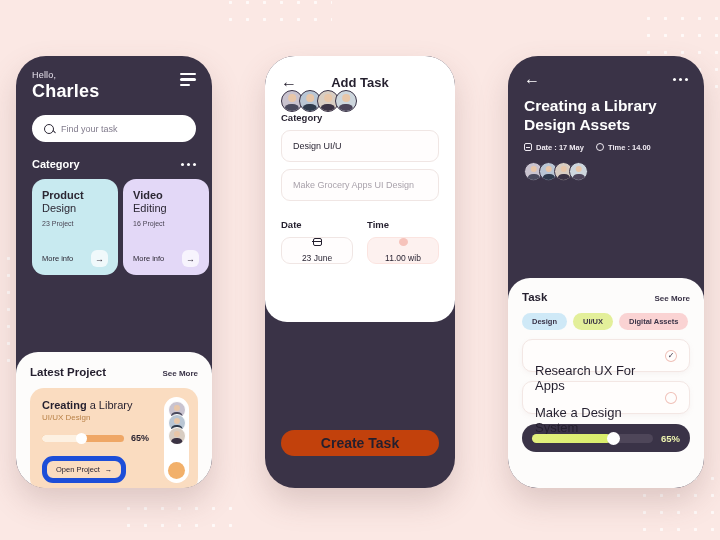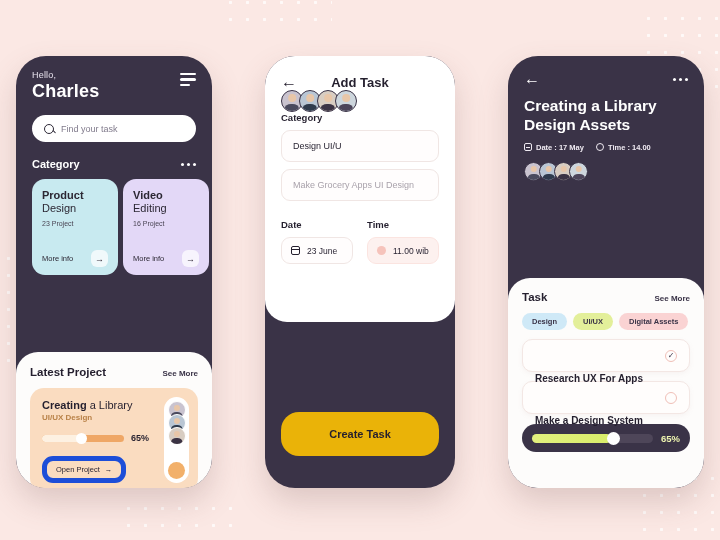--- a/index.html
+++ b/index.html
@@ -93,21 +93,21 @@
   }
   .lp-head { display: flex; justify-content: space-between; align-items: baseline; }
   .lp-title { font-size: 11.5px; font-weight: bold; color: #241f2e; }
   .lp-more { font-size: 8px; font-weight: bold; color: #3a3347; }
   .lp-card {
     margin-top: 10px; background: #fadcc0; border-radius: 14px;
     height: 104px; padding: 11px 12px; position: relative;
   }
   .lp-card-t { font-size: 11px; color: #241f2e; }
   .lp-card-t b { font-weight: bold; }
-  .lp-card-s { font-size: 8px; color: #b98248; font-weight: bold; margin-top: 2px; }
+  .lp-card-s { font-size: 8px; color: #b98248; font-weight: normal; margin-top: 2px; }
   .prog-row { display: flex; align-items: center; gap: 7px; margin-top: 11px; }
   .prog-track { width: 82px; height: 7px; border-radius: 5px; background: #efa766; position: relative; }
   .prog-fill { position: absolute; left:0; top:0; bottom:0; width: 47%; background: #fdf1e2; border-radius: 5px; }
   .prog-knob { position: absolute; left: 42%; top: -2px; width: 11px; height: 11px; border-radius: 50%; background: #fff; }
   .prog-pct { font-size: 9px; font-weight: bold; color: #241f2e; }
   .open-btn {
     margin-top: 13px; display: inline-flex; align-items: center; gap: 5px;
     border: 5px solid #1d4ed8; border-radius: 11px; padding: 4px 9px;
     font-size: 7.5px; color: #241f2e;
   }
@@ -134,38 +134,38 @@
     background: #fffdfd; display: flex; align-items: center; padding: 0 11px;
     font-size: 9px; color: #241f2e;
   }
   .fld-box.ph { color: #a9a2ab; }
   .dt-row { display: flex; gap: 14px; margin-top: 18px; }
   .dt-col { flex: 1; }
   .dt-label { font-size: 9.5px; font-weight: bold; color: #241f2e; }
   .dt-box {
     margin-top: 7px; height: 27px; border-radius: 9px; display: flex; align-items: center;
     gap: 7px; padding: 0 9px; font-size: 8.5px; color: #241f2e;
-    border: 1px solid #f0e6e4; background: #fffdfd;
+    border: 1px solid #f0e6e4; background: #fffdfd; flex-direction: column;
   }
   .dt-box.pink { background: #fdf1ef; border-color: #fbe4e0; }
   .cal-ico { width: 9px; height: 9px; border: 1.4px solid #241f2e; border-radius: 2px; position: relative; }
   .cal-ico::before { content:''; position:absolute; left:-1.4px; right:-1.4px; top:1.5px; height:1.4px; background:#241f2e; }
   .clock-ico { width: 9px; height: 9px; border-radius: 50%; background: #f6c3bb; }
   .assign-label { color: #fff; font-size: 9.5px; font-weight: bold; padding: 0 16px; margin-top: 14px; }
   .assign-row { display: flex; align-items: center; padding: 0 16px; margin-top: 9px; }
   .assign-row .av { width: 22px; height: 22px; margin-right: -4px; border: 1.5px solid #3a3347; }
   .plus-btn {
     width: 22px; height: 22px; border-radius: 50%; border: 1px solid #bdb6c4;
     margin-left: auto; display: flex; align-items: center; justify-content: center;
     color: #fff; font-size: 12px; line-height: 1;
   }
   .create-btn {
-    position: absolute; left: 16px; right: 16px; bottom: 32px; height: 44px;
-    background: #eab308; border-radius: 18px; display: flex; align-items: center;
-    justify-content: center; font-size: 11px; font-weight: bold; color: #241f2e;
+    position: absolute; left: 16px; right: 16px; bottom: 32px; height: 26px;
+    background: #c2410c; border-radius: 18px; display: flex; align-items: center;
+    justify-content: center; font-size: 14px; font-weight: bold; color: #241f2e;
   }
 
   
   .s3-head { padding: 14px 16px 0 16px; color: #fff; }
   .s3-topbar { display: flex; align-items: center; justify-content: space-between; height: 18px; }
   .s3-title { font-size: 15.5px; font-weight: bold; line-height: 1.22; margin-top: 9px; }
   .s3-meta { display: flex; gap: 12px; margin-top: 8px; align-items: center; }
   .s3-meta span { font-size: 7.5px; font-weight: bold; color: #efeaf2; display: flex; align-items: center; gap: 4px; }
   .mini-cal { width: 8px; height: 8px; border: 1.2px solid #efeaf2; border-radius: 2px; position: relative; }
   .mini-cal::before { content:''; position:absolute; left:1px; right:1px; top:2.5px; height:1.2px; background:#efeaf2; }
@@ -179,21 +179,21 @@
   .today-head { display: flex; justify-content: space-between; align-items: baseline; }
   .today-t { font-size: 11.5px; font-weight: bold; color: #241f2e; }
   .today-more { font-size: 8px; font-weight: bold; color: #3a3347; }
   .tag-row { display: flex; gap: 6px; margin-top: 10px; overflow: hidden; }
   .tag { border-radius: 11px; padding: 4px 10px; font-size: 7.5px; font-weight: bold; color: #3a3347; white-space: nowrap; flex-shrink: 0; }
   .task {
     margin-top: 9px; height: 33px; border-radius: 10px; background: #fffdfc;
     border: 1px solid #f3e7e4; display: flex; align-items: center; padding: 0 12px;
     justify-content: space-between; box-shadow: 0 2px 5px rgba(180,140,140,.08);
   }
-  .task-label { font-size: 10px; font-weight: bold; color: #241f2e; margin-top: 45px; }
+  .task-label { font-size: 13px; font-weight: normal; color: #241f2e; margin-top: 45px; }
   .task.faded { opacity: .3; box-shadow: none; }
   .check-ring { width: 12px; height: 12px; border-radius: 50%; border: 1.2px solid #f0c0b8; display:flex; align-items:center; justify-content:center; font-size: 8px; color:#3a3347; }
   .s3-prog {
     margin-top: 10px; height: 28px; border-radius: 15px; background: #3a3347;
     display: flex; align-items: center; padding: 0 10px; gap: 8px;
   }
   .s3-track { flex: 1; height: 9px; border-radius: 6px; background: #4e4659; position: relative; }
   .s3-fill { position: absolute; left:0; top:0; bottom:0; width: 65%; border-radius: 6px; background: linear-gradient(90deg,#e2f07e,#d9ed6a); }
   .s3-knob { position: absolute; left: 62%; top: -2px; width: 13px; height: 13px; border-radius: 50%; background: #fff; }
   .s3-pct { font-size: 9.5px; font-weight: bold; color: #eef5b0; }

